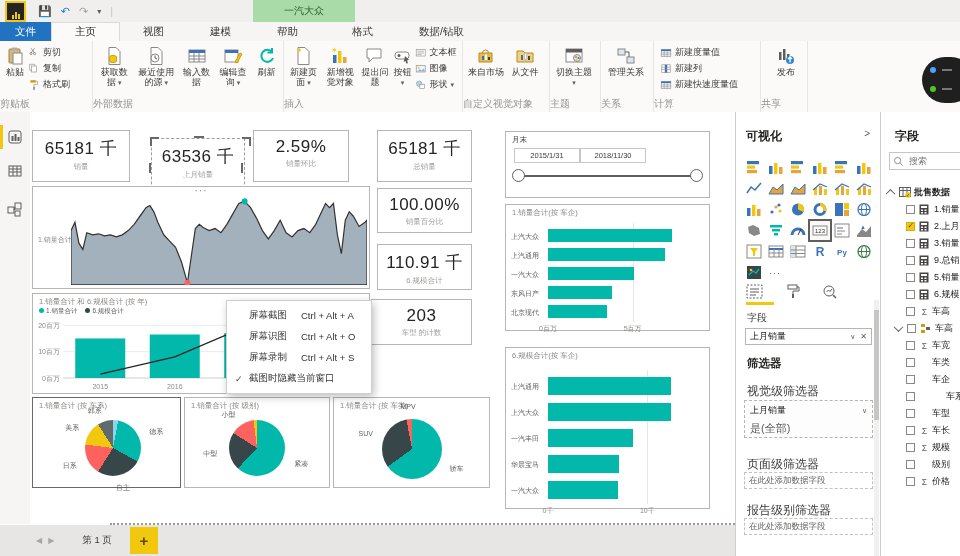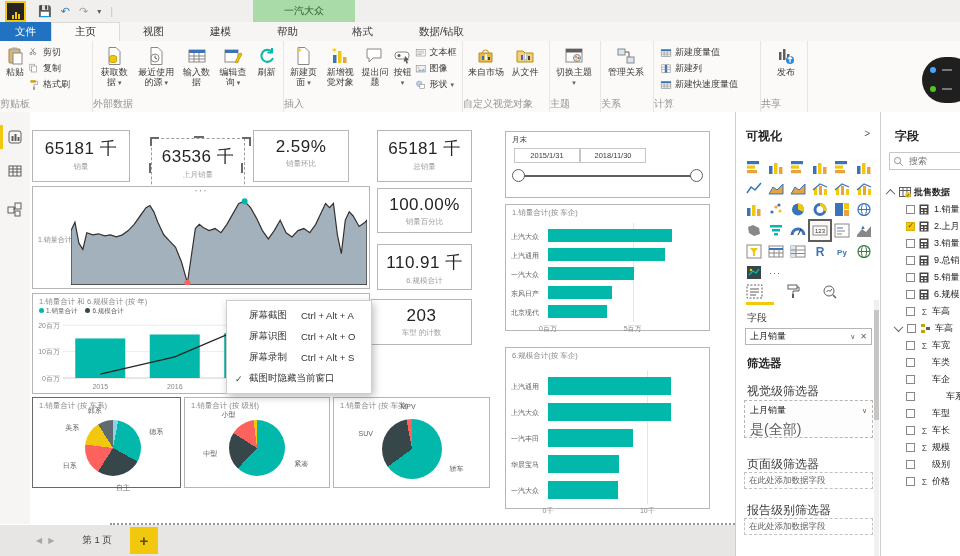--- a/index.html
+++ b/index.html
@@ -872,21 +872,21 @@
       <span style="margin-left:5px;color:#605e5c;font-size:8px">✕</span>
     </div>
     <div style="position:absolute;left:11px;top:244px" class="filters-h">筛选器</div>
     <div style="position:absolute;left:11px;top:271px" class="subsec">视觉级筛选器</div>
     <div class="filtercard" style="top:288px;height:38px">
       <div style="display:flex;align-items:center;font-size:9px;color:#252423">
           <span>上月销量</span>
           <span style="flex:1"></span>
           <span style="font-size:7px;color:#605e5c">∨</span>
         </div>
-      <div style="font-size:14px;color:#605e5c;margin-top:4px">是(全部)</div>
+      <div style="font-size:11px;color:#605e5c;margin-top:4px">是(全部)</div>
     </div>
     <div style="position:absolute;left:11px;top:344px" class="subsec">页面级筛选器</div>
     <div class="addfield" style="top:360px">在此处添加数据字段</div>
     <div style="position:absolute;left:11px;top:390px" class="subsec">报告级别筛选器</div>
     <div class="addfield" style="top:406px">在此处添加数据字段</div>
     <div class="scrollbar" style="right:1px;top:188px;height:256px">
         <div class="scrollthumb" style="top:10px;height:110px"></div>
       </div>
   </div>
 

